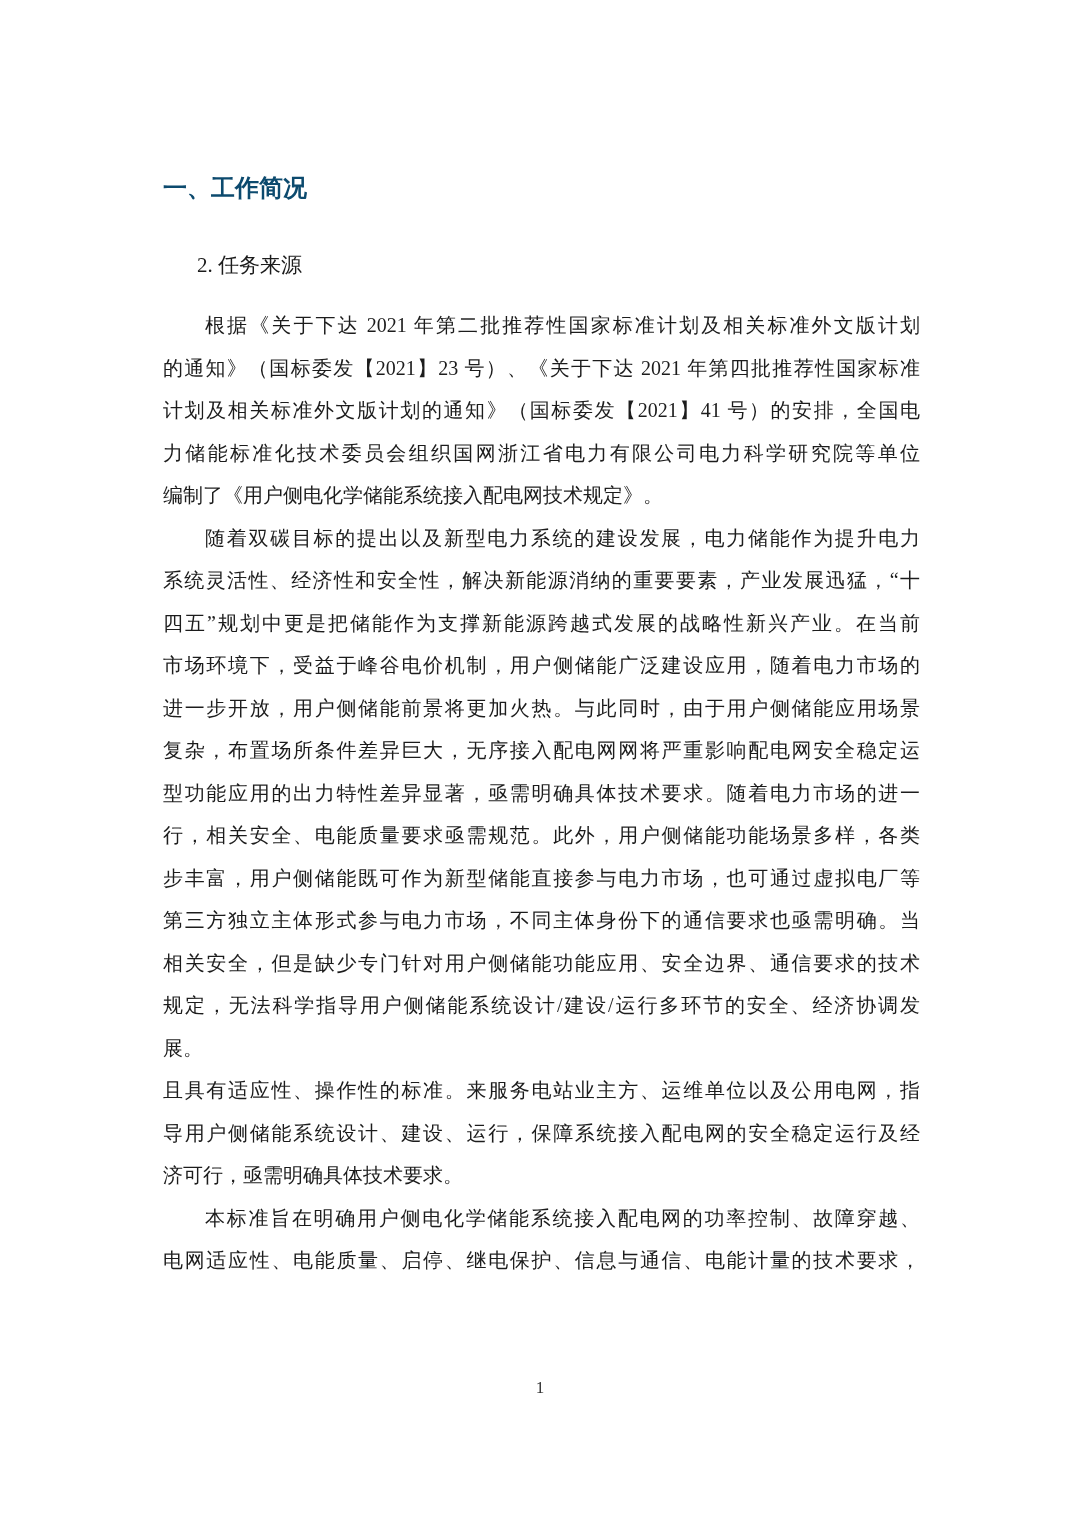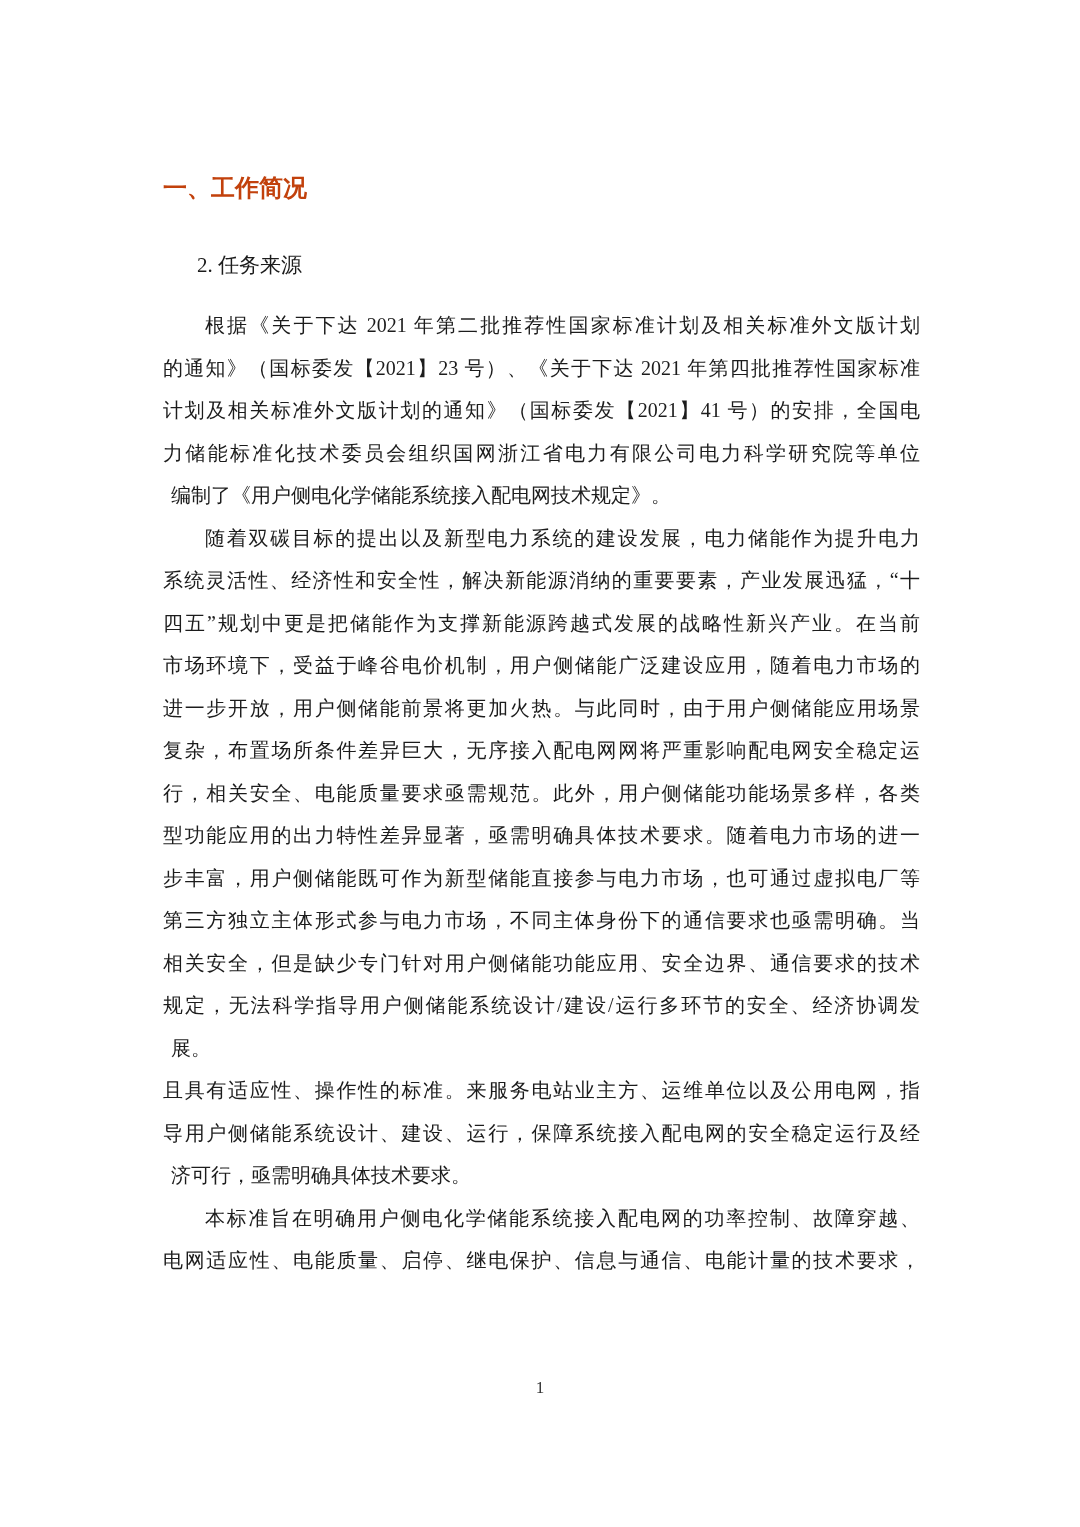--- a/index.html
+++ b/index.html
@@ -20,41 +20,40 @@
     position: absolute;
     left: 163px;
     top: 173px;
     width: 757px;
   }
   .heading {
     font-size: 24px;
     font-weight: 700;
     line-height: 30px;
     margin: 0 0 47px 0;
-    color: #c2410c;
+    color: #0c4a6e;
   }
   .section-title {
     font-size: 21px;
     line-height: 30px;
     margin: 0 0 24px 34px;
   }
   .text-body .line {
     font-size: 20px;
     line-height: 42.5px;
     height: 42.5px;
     text-align: justify;
     text-align-last: justify;
     overflow: hidden;
   }
   .text-body .line.indent {
     text-indent: 42px;
   }
   .text-body .line.last {
     text-align-last: left;
-    margin-left: 8px;
   }
   .page-number {
     position: absolute;
     left: 0;
     right: 0;
     top: 1378px;
     text-align: center;
     font-size: 17px;
     color: #333333;
   }
@@ -71,22 +70,22 @@
         <div class="line">的通知》（国标委发【2021】23 号）、《关于下达 2021 年第四批推荐性国家标准</div>
         <div class="line">计划及相关标准外文版计划的通知》（国标委发【2021】41 号）的安排，全国电</div>
         <div class="line">力储能标准化技术委员会组织国网浙江省电力有限公司电力科学研究院等单位</div>
         <div class="line last">编制了《用户侧电化学储能系统接入配电网技术规定》。</div>
         <div class="line indent">随着双碳目标的提出以及新型电力系统的建设发展，电力储能作为提升电力</div>
         <div class="line">系统灵活性、经济性和安全性，解决新能源消纳的重要要素，产业发展迅猛，“十</div>
         <div class="line">四五”规划中更是把储能作为支撑新能源跨越式发展的战略性新兴产业。在当前</div>
         <div class="line">市场环境下，受益于峰谷电价机制，用户侧储能广泛建设应用，随着电力市场的</div>
         <div class="line">进一步开放，用户侧储能前景将更加火热。与此同时，由于用户侧储能应用场景</div>
         <div class="line">复杂，布置场所条件差异巨大，无序接入配电网网将严重影响配电网安全稳定运</div>
+        <div class="line">型功能应用的出力特性差异显著，亟需明确具体技术要求。随着电力市场的进一</div>
         <div class="line">行，相关安全、电能质量要求亟需规范。此外，用户侧储能功能场景多样，各类</div>
-        <div class="line">型功能应用的出力特性差异显著，亟需明确具体技术要求。随着电力市场的进一</div>
         <div class="line">步丰富，用户侧储能既可作为新型储能直接参与电力市场，也可通过虚拟电厂等</div>
         <div class="line">第三方独立主体形式参与电力市场，不同主体身份下的通信要求也亟需明确。当</div>
         <div class="line">相关安全，但是缺少专门针对用户侧储能功能应用、安全边界、通信要求的技术</div>
         <div class="line">规定，无法科学指导用户侧储能系统设计/建设/运行多环节的安全、经济协调发</div>
         <div class="line last">展。</div>
         <div class="line">且具有适应性、操作性的标准。来服务电站业主方、运维单位以及公用电网，指</div>
         <div class="line">导用户侧储能系统设计、建设、运行，保障系统接入配电网的安全稳定运行及经</div>
         <div class="line last">济可行，亟需明确具体技术要求。</div>
         <div class="line indent">本标准旨在明确用户侧电化学储能系统接入配电网的功率控制、故障穿越、</div>
         <div class="line">电网适应性、电能质量、启停、继电保护、信息与通信、电能计量的技术要求，</div>

